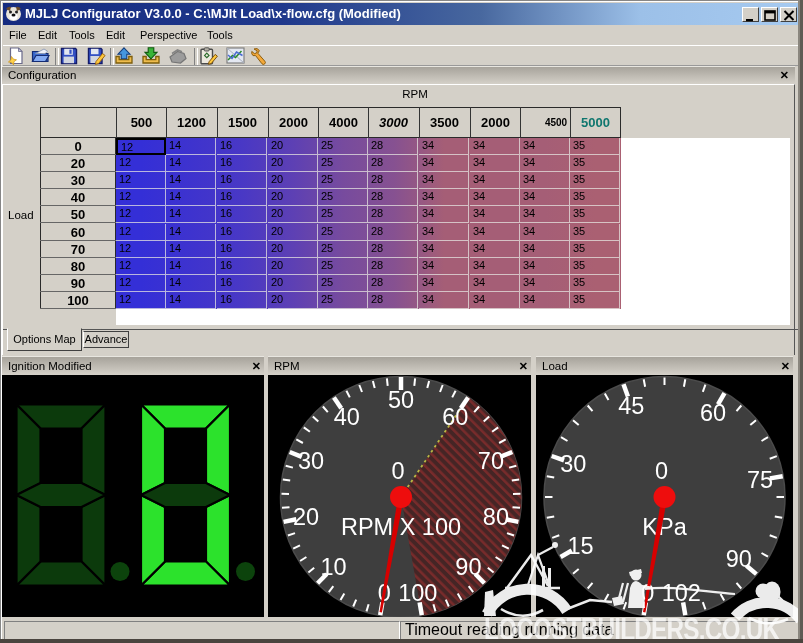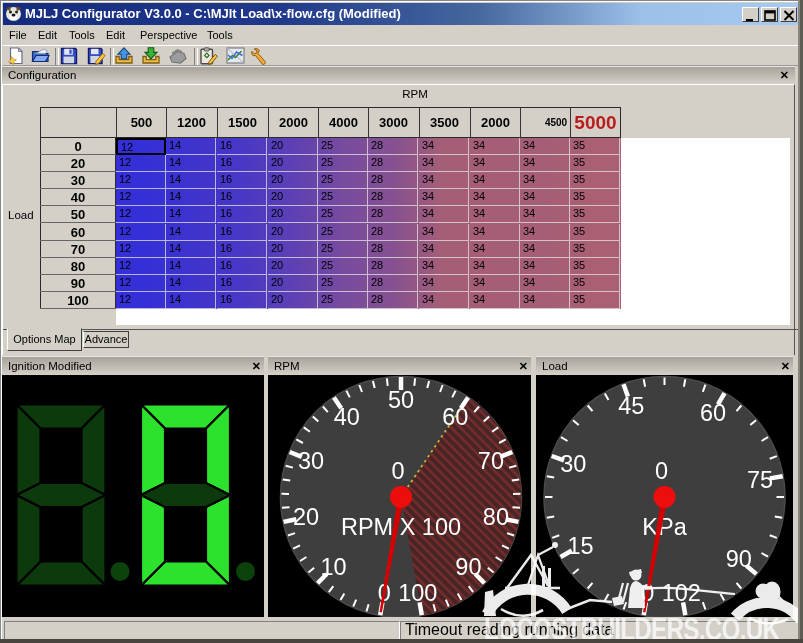--- a/index.html
+++ b/index.html
@@ -100,25 +100,25 @@
 <div class="abs" style="left:0px;top:88px;width:830px;text-align:center;font-size:11.5px;color:#000;">RPM</div>
 <div class="abs" style="left:8px;top:209px;font-size:11.5px;color:#000;">Load</div>
 <div style="position:absolute;left:116px;top:138px;width:505px;height:171px;background:linear-gradient(to right,rgb(52, 47, 215) 5.0%,rgb(62, 51, 206) 15.0%,rgb(73, 56, 197) 25.0%,rgb(93, 64, 180) 35.0%,rgb(119, 75, 158) 45.0%,rgb(134, 81, 145) 55.0%,rgb(165, 94, 118) 65.0%,rgb(165, 94, 118) 75.0%,rgb(165, 94, 118) 85.0%,rgb(170, 96, 114) 95.0%);"></div>
 <div style="position:absolute;left:40px;top:107px;width:581px;height:31px;background:#d4d0c8;border:1px solid #2a2a2a;box-sizing:border-box;"></div>
 <div style="position:absolute;left:40px;top:138px;width:76px;height:171px;background:#d4d0c8;border-left:1px solid #2a2a2a;border-right:1px solid #2a2a2a;border-bottom:1px solid #2a2a2a;box-sizing:border-box;"></div>
 <div style="position:absolute;left:116px;top:107px;width:50px;height:31px;line-height:31px;text-align:center;font-weight:bold;font-size:13px;color:#000;border-left:1px solid #333;box-sizing:border-box;">500</div>
 <div style="position:absolute;left:166px;top:107px;width:50px;height:31px;line-height:31px;text-align:center;font-weight:bold;font-size:13px;color:#000;border-left:1px solid #333;box-sizing:border-box;">1200</div>
 <div style="position:absolute;left:217px;top:107px;width:50px;height:31px;line-height:31px;text-align:center;font-weight:bold;font-size:13px;color:#000;border-left:1px solid #333;box-sizing:border-box;">1500</div>
 <div style="position:absolute;left:268px;top:107px;width:50px;height:31px;line-height:31px;text-align:center;font-weight:bold;font-size:13px;color:#000;border-left:1px solid #333;box-sizing:border-box;">2000</div>
 <div style="position:absolute;left:318px;top:107px;width:50px;height:31px;line-height:31px;text-align:center;font-weight:bold;font-size:13px;color:#000;border-left:1px solid #333;box-sizing:border-box;">4000</div>
-<div style="position:absolute;left:368px;top:107px;width:50px;height:31px;line-height:31px;text-align:center;font-weight:bold;font-size:13px;color:#000;border-left:1px solid #333;box-sizing:border-box;">3000</div>
+<div style="position:absolute;left:368px;top:107px;width:50px;height:31px;line-height:31px;text-align:center;font-weight:bold;font-size:13px;color:#000;border-left:1px solid #333;box-sizing:border-box;font-style:italic;">3000</div>
 <div style="position:absolute;left:419px;top:107px;width:50px;height:31px;line-height:31px;text-align:center;font-weight:bold;font-size:13px;color:#000;border-left:1px solid #333;box-sizing:border-box;">3500</div>
 <div style="position:absolute;left:470px;top:107px;width:50px;height:31px;line-height:31px;text-align:center;font-weight:bold;font-size:13px;color:#000;border-left:1px solid #333;box-sizing:border-box;">2000</div>
 <div style="position:absolute;left:520px;top:107px;width:50px;height:31px;line-height:31px;text-align:center;font-weight:bold;font-size:10px;color:#000;border-left:1px solid #333;box-sizing:border-box;padding-left:21px;">4500</div>
-<div style="position:absolute;left:570px;top:107px;width:50px;height:31px;line-height:31px;text-align:center;font-weight:bold;font-size:19px;color:#b91c1c;border-left:1px solid #333;box-sizing:border-box;">5000</div>
+<div style="position:absolute;left:570px;top:107px;width:50px;height:31px;line-height:31px;text-align:center;font-weight:bold;font-size:13px;color:#0f766e;border-left:1px solid #333;box-sizing:border-box;">5000</div>
 <div style="position:absolute;left:40px;top:138px;width:76px;height:17px;border-bottom:1px solid #666;box-sizing:border-box;"></div>
 <div style="position:absolute;left:40px;top:138px;width:76px;height:17px;line-height:17px;text-align:center;font-weight:bold;font-size:13px;color:#000;">0</div>
 <div style="position:absolute;left:40px;top:155px;width:76px;height:17px;border-bottom:1px solid #666;box-sizing:border-box;"></div>
 <div style="position:absolute;left:40px;top:155px;width:76px;height:17px;line-height:17px;text-align:center;font-weight:bold;font-size:13px;color:#000;">20</div>
 <div style="position:absolute;left:40px;top:172px;width:76px;height:17px;border-bottom:1px solid #666;box-sizing:border-box;"></div>
 <div style="position:absolute;left:40px;top:172px;width:76px;height:17px;line-height:17px;text-align:center;font-weight:bold;font-size:13px;color:#000;">30</div>
 <div style="position:absolute;left:40px;top:189px;width:76px;height:17px;border-bottom:1px solid #666;box-sizing:border-box;"></div>
 <div style="position:absolute;left:40px;top:189px;width:76px;height:17px;line-height:17px;text-align:center;font-weight:bold;font-size:13px;color:#000;">40</div>
 <div style="position:absolute;left:40px;top:206px;width:76px;height:17px;border-bottom:1px solid #666;box-sizing:border-box;"></div>
 <div style="position:absolute;left:40px;top:206px;width:76px;height:17px;line-height:17px;text-align:center;font-weight:bold;font-size:13px;color:#000;">50</div>

